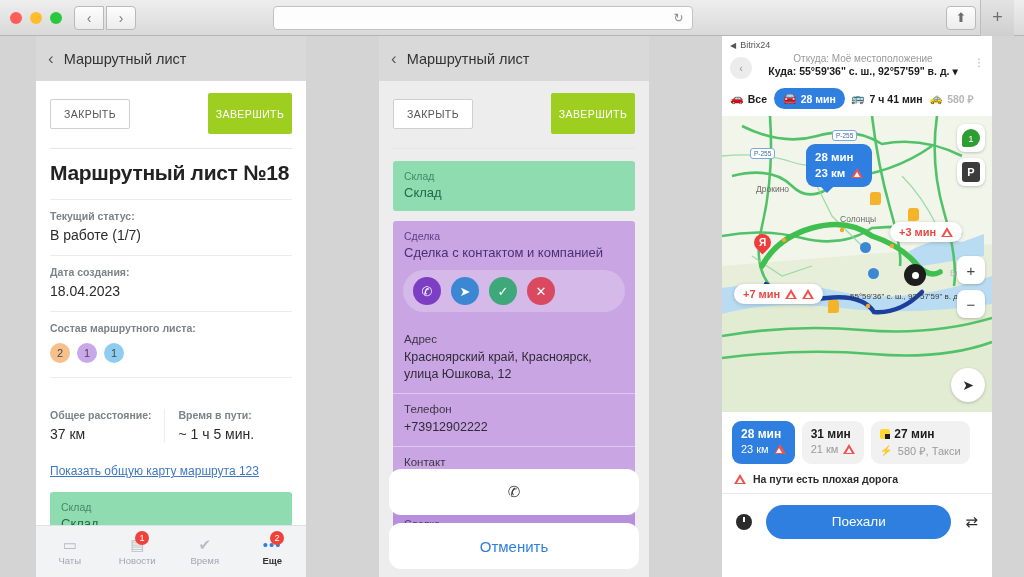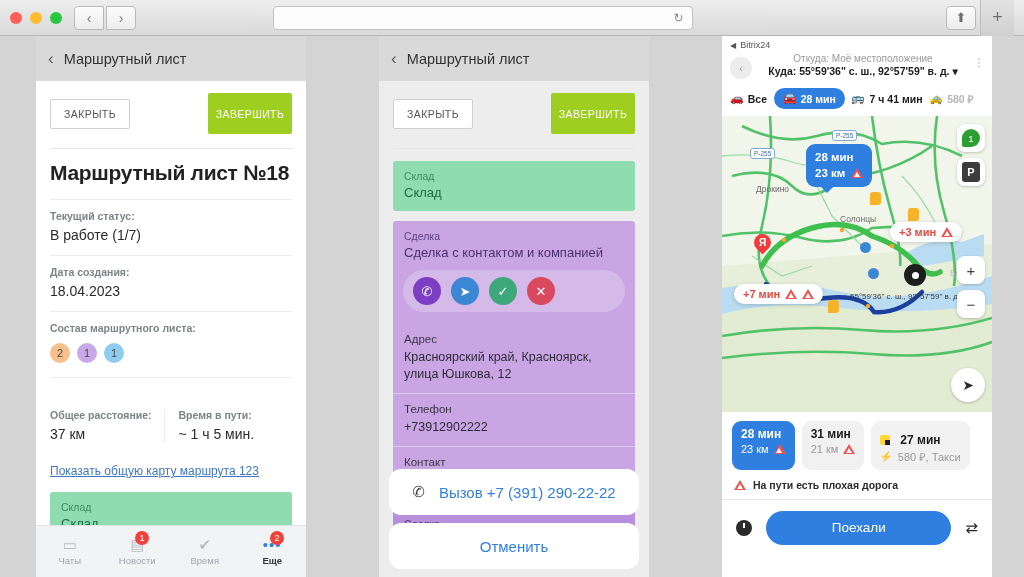--- a/index.html
+++ b/index.html
@@ -236,21 +236,21 @@
   .coord-label { position: absolute; font-size: 8px; color: #3a3a3a; }
 
   .routes { display: flex; gap: 7px; padding: 9px 10px 6px; }
   .route {
     border-radius: 9px; padding: 6px 9px; background: #f1f1f2; min-width: 62px;
   }
   .route.sel { background: #2f7fe0; }
   .route .r1 { font-size: 12px; font-weight: bold; color: #1b1b1b; }
   .route .r2 { font-size: 11px; color: #9a9a9a; display: flex; align-items: center; gap: 5px; margin-top: 2px; }
   .route.sel .r1, .route.sel .r2 { color: #fff; }
-  .route .taxi-top { display: flex; align-items: center; gap: 10px; margin-top: 6px; }
+  .route .taxi-top { display: flex; align-items: center; gap: 4px; }
   .taxi-sq { width: 10px; height: 10px; background: #ffd633; border-radius: 2px; position: relative; }
   .taxi-sq:after { content: ""; position: absolute; right: 0; bottom: 0; width: 5px; height: 5px; background: #1b1b1b; }
   .bolt { color: #b14ae0; font-size: 10px; }
   .warn-note { display: flex; align-items: center; gap: 7px; padding: 3px 12px 8px; font-size: 10.5px; font-weight: bold; color: #2b2b2b; }
 
   .go-bar {
     border-top: 1px solid #e8e8e8; height: 56px; display: flex; align-items: center;
     justify-content: space-between; padding: 0 14px;
   }
   .go-btn {
@@ -423,21 +423,20 @@
 
         <div class="deal-card-2">
           <div class="c-top">Сделка</div>
           <div class="c-main">Сделка (Шорса)</div>
         </div>
       </div>
 
       <div class="sheet">
         <div class="sheet-btn">
           <span class="ph">✆</span>
-          <span>Вызов +7 (391) 290-22-22</span>
         </div>
         <div class="sheet-btn">Отменить</div>
       </div>
     </div>
 
     <div class="phone p-right">
       <div class="map-topbar">
         <div class="bx">
           <span class="tri">◀</span>
           <span>Bitrix24</span>

